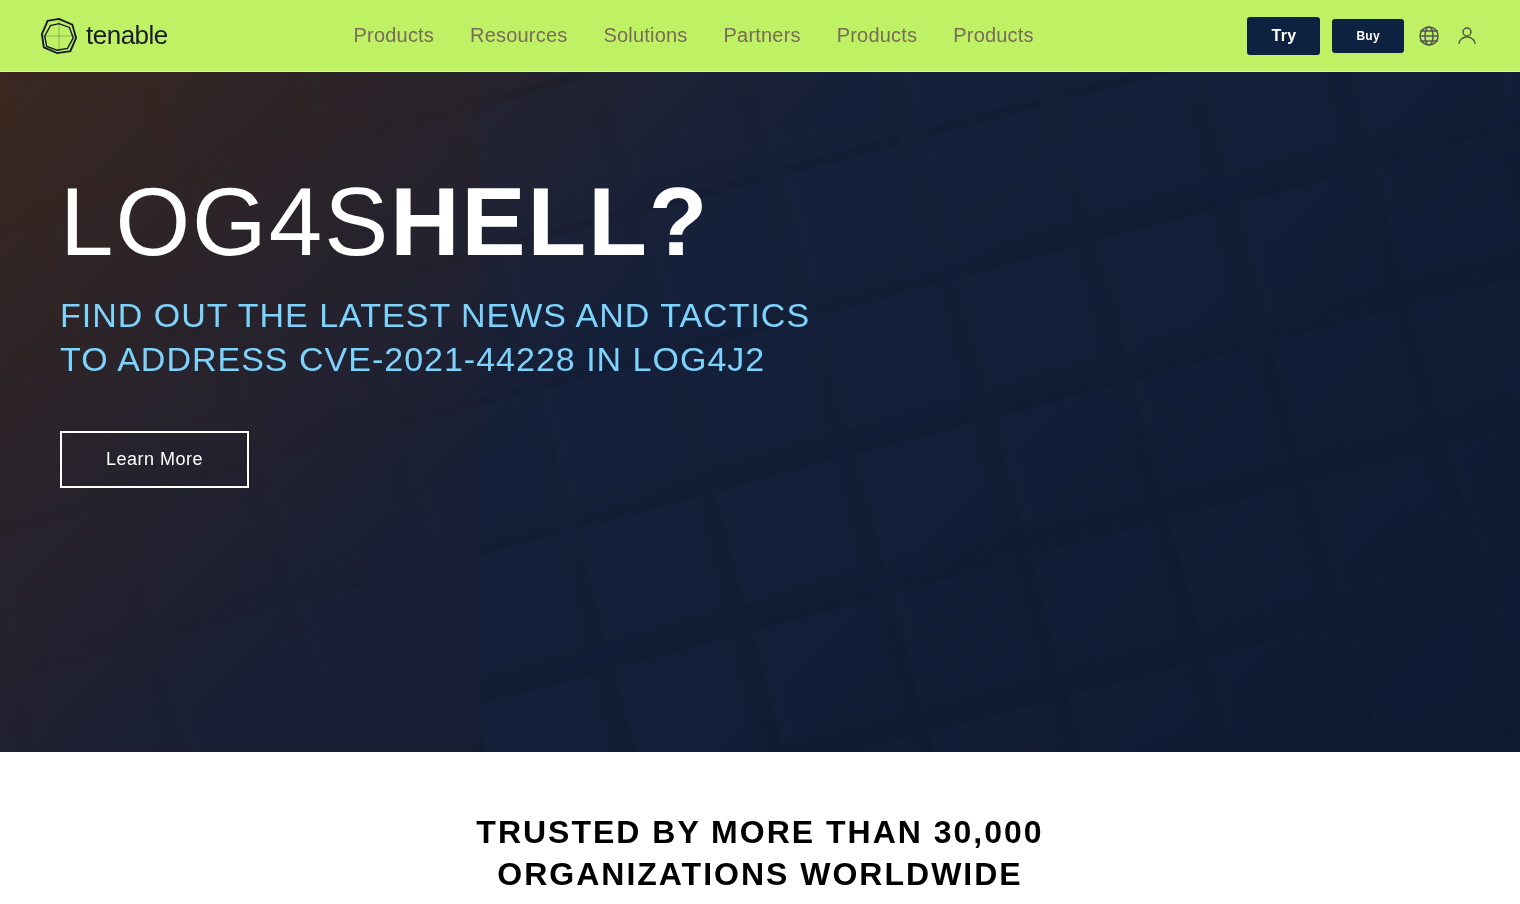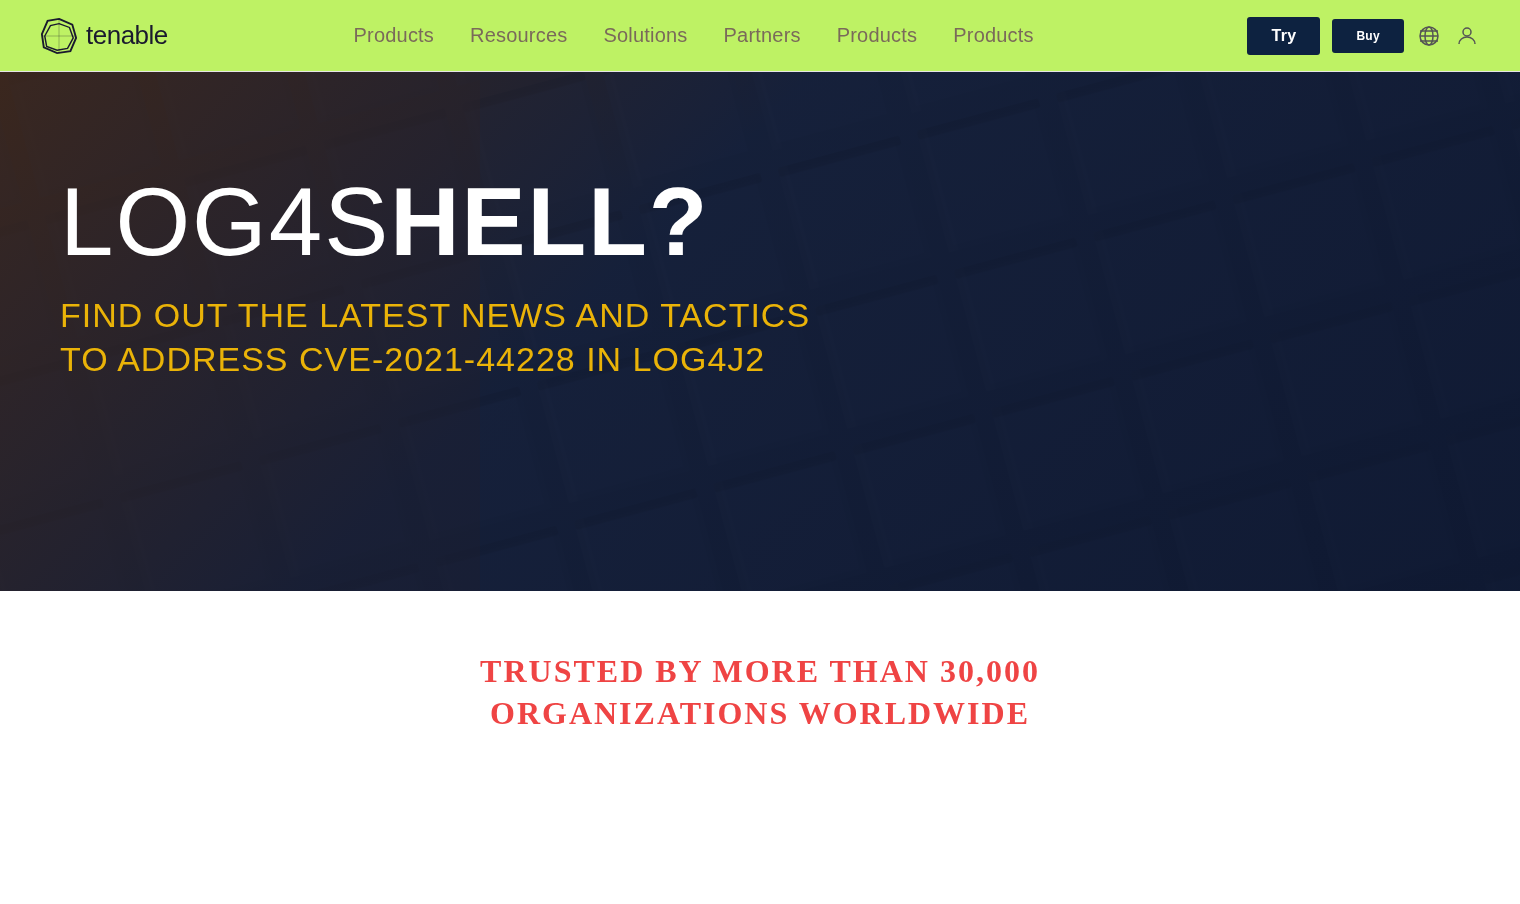--- a/index.html
+++ b/index.html
@@ -115,21 +115,21 @@
       display: inline-flex;
       align-items: center;
       justify-content: center;
       color: #555;
     }
 
     
     .hero {
       position: relative;
       width: 100%;
-      height: 519px;
+      height: 680px;
       overflow: hidden;
       background: #1a2540;
     }
 
     .hero-bg {
       position: absolute;
       top: 0; left: 0; right: 0; bottom: 0;
       background: 
         linear-gradient(135deg, 
           rgba(60, 40, 30, 0.85) 0%, 
@@ -159,21 +159,21 @@
       font-weight: 300;
     }
 
     .hero-title .bold {
       font-weight: 800;
     }
 
     .hero-subtitle {
       font-size: 34px;
       font-weight: 400;
-      color: #eab308;
+      color: #7dd3fc;
       line-height: 1.3;
       text-transform: uppercase;
       letter-spacing: 1px;
       margin-bottom: 50px;
       max-width: 820px;
     }
 
     .btn-learn-more {
       display: inline-block;
       padding: 16px 44px;
@@ -190,25 +190,24 @@
     
     .trusted-section {
       background: #ffffff;
       text-align: center;
       padding: 60px 40px 40px 40px;
     }
 
     .trusted-title {
       font-size: 32px;
       font-weight: 600;
-      color: #ef4444;
+      color: #000000;
       letter-spacing: 2px;
       text-transform: uppercase;
       line-height: 1.3;
-      font-family: Liberation Serif, serif;
     }
 
     
     .tiles-container {
       position: absolute;
       top: 0; left: 0; right: 0; bottom: 0;
       z-index: 0;
     }
 
   </style>
@@ -285,20 +284,21 @@
     <rect width="1520" height="680" fill="rgba(10,18,40,0.3)"></rect>
   </svg>
 
   <div class="hero-bg"></div>
 
   <div class="hero-content">
     <h1 class="hero-title">
       <span class="thin">LOG4S</span><span class="bold">HELL?</span>
     </h1>
     <p class="hero-subtitle">FIND OUT THE LATEST NEWS AND TACTICS TO ADDRESS CVE-2021-44228 IN LOG4J2</p>
+    <a class="btn-learn-more" href="#">Learn More</a>
   </div>
 </section>
 
 <section class="trusted-section">
   <div class="trusted-title">
     <div>TRUSTED BY MORE THAN 30,000</div>
     <div>ORGANIZATIONS WORLDWIDE</div>
   </div>
 </section>
 

